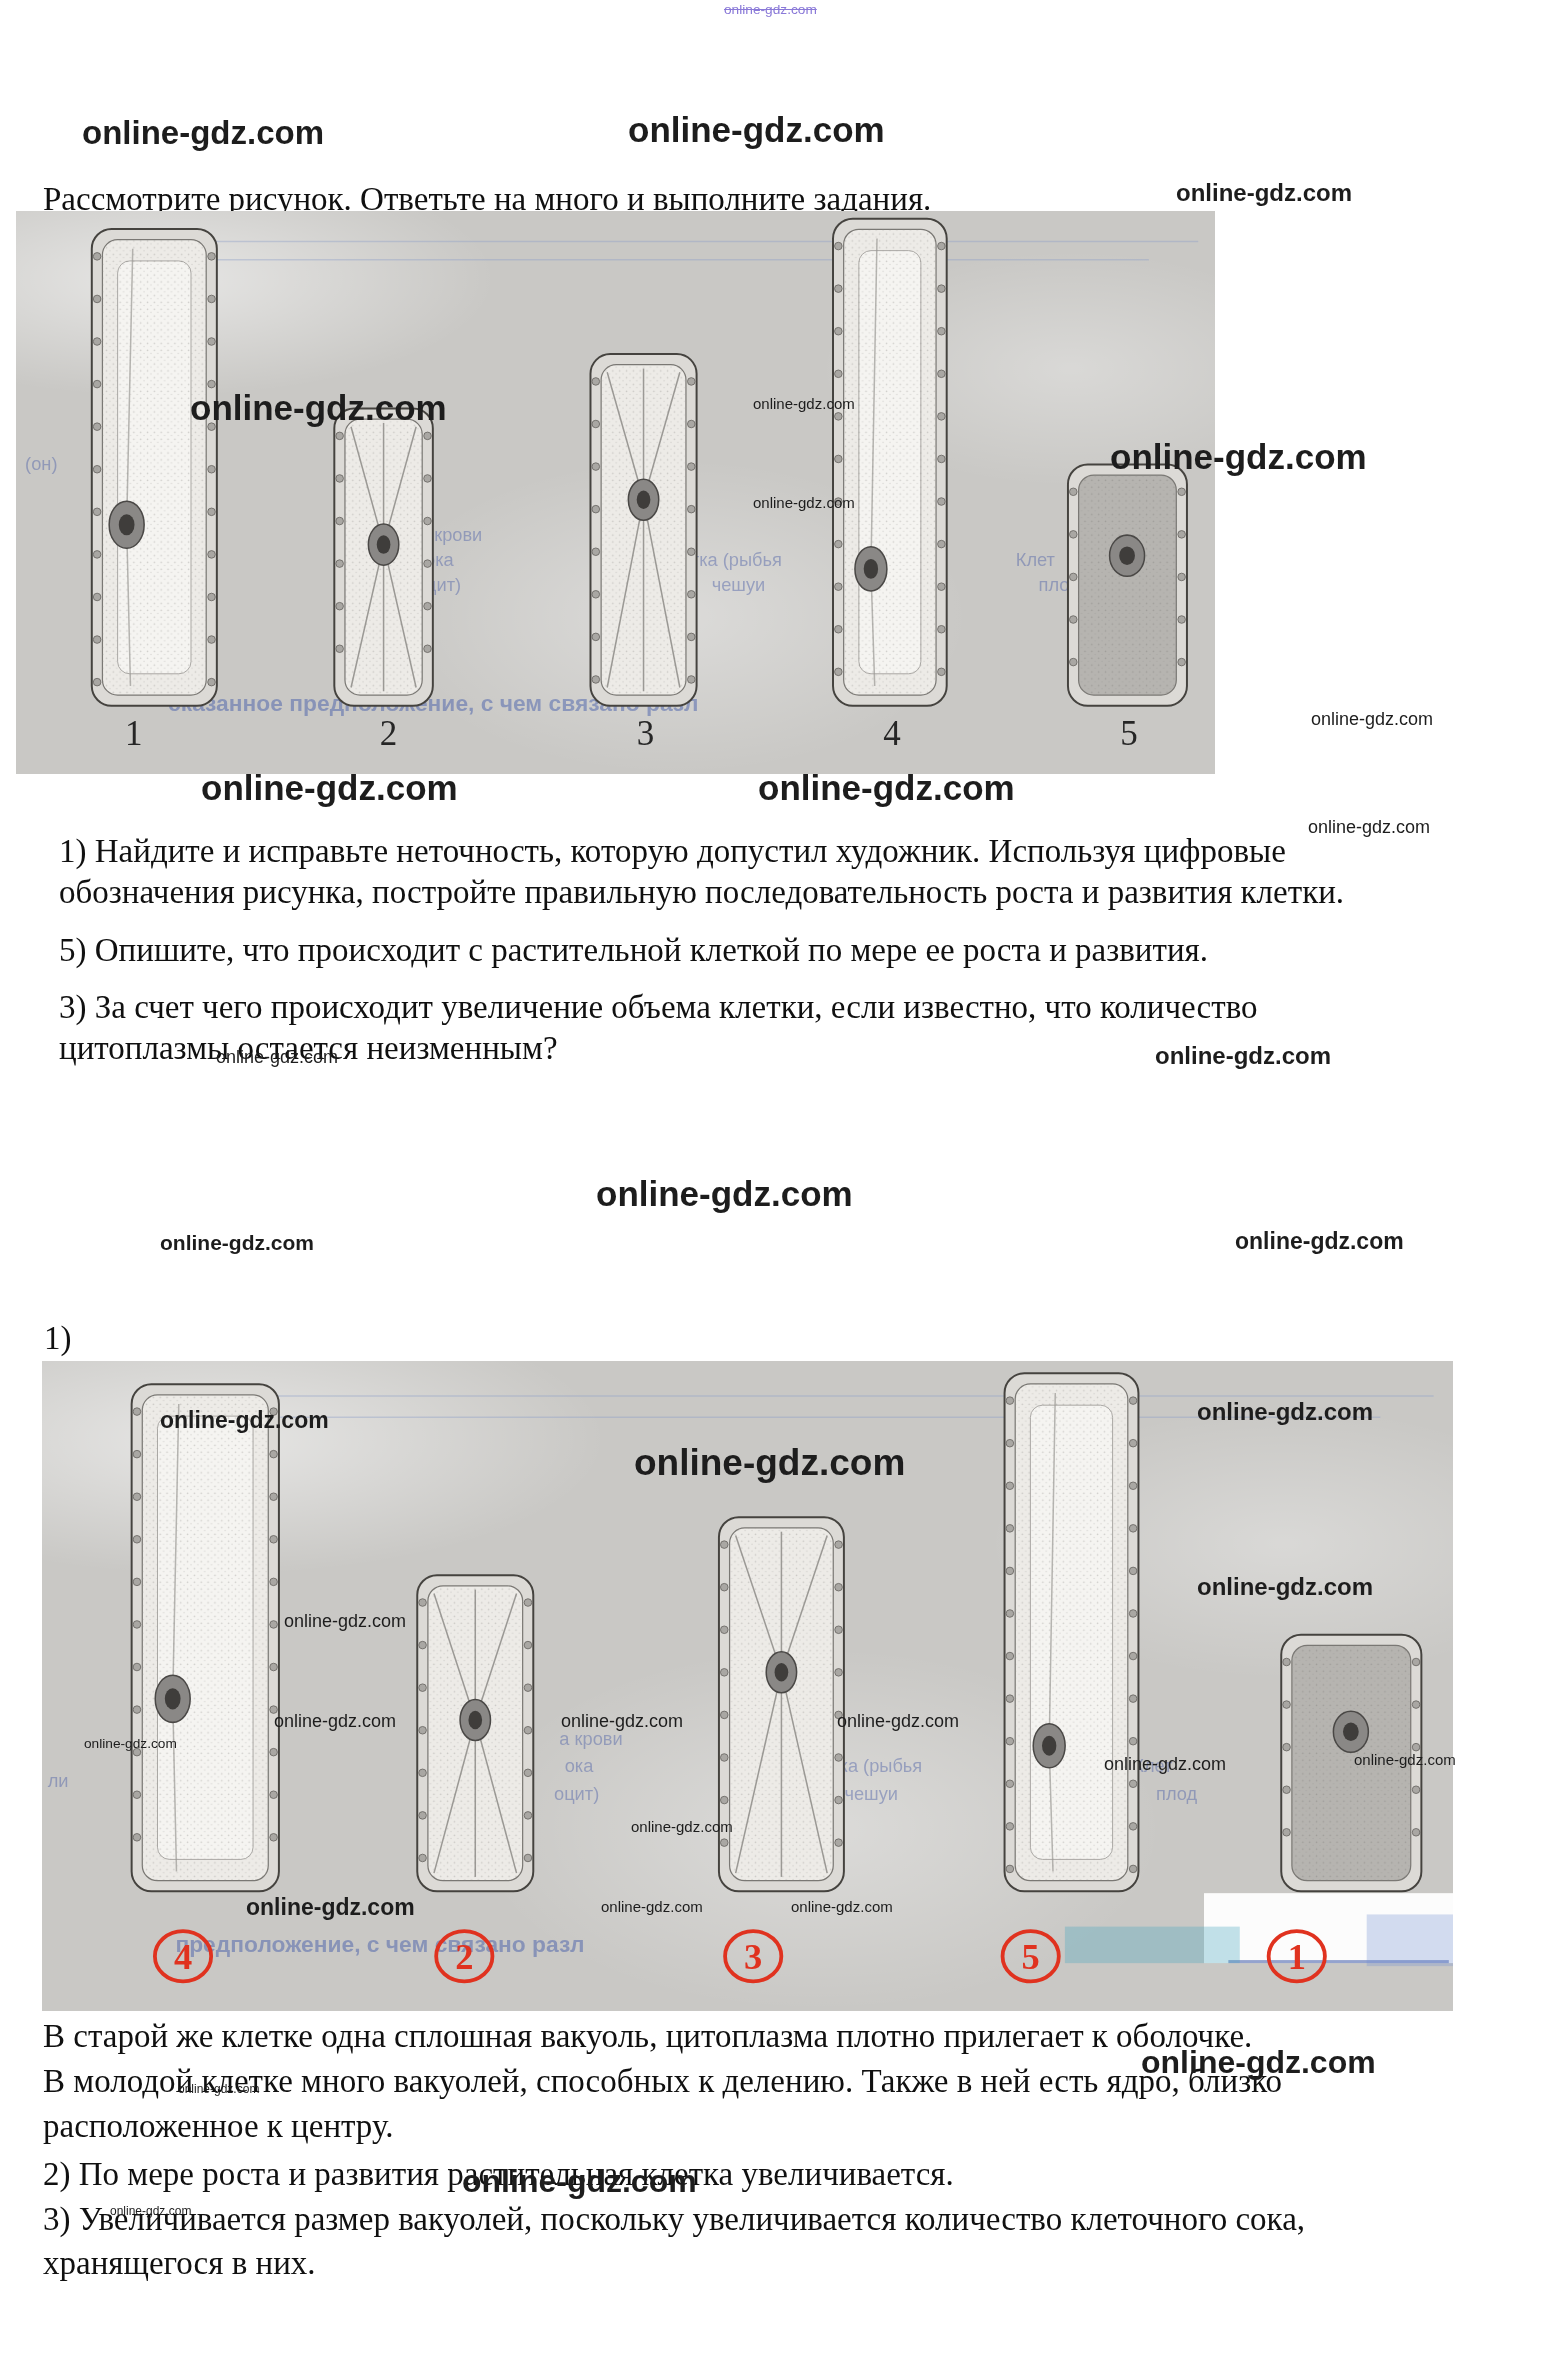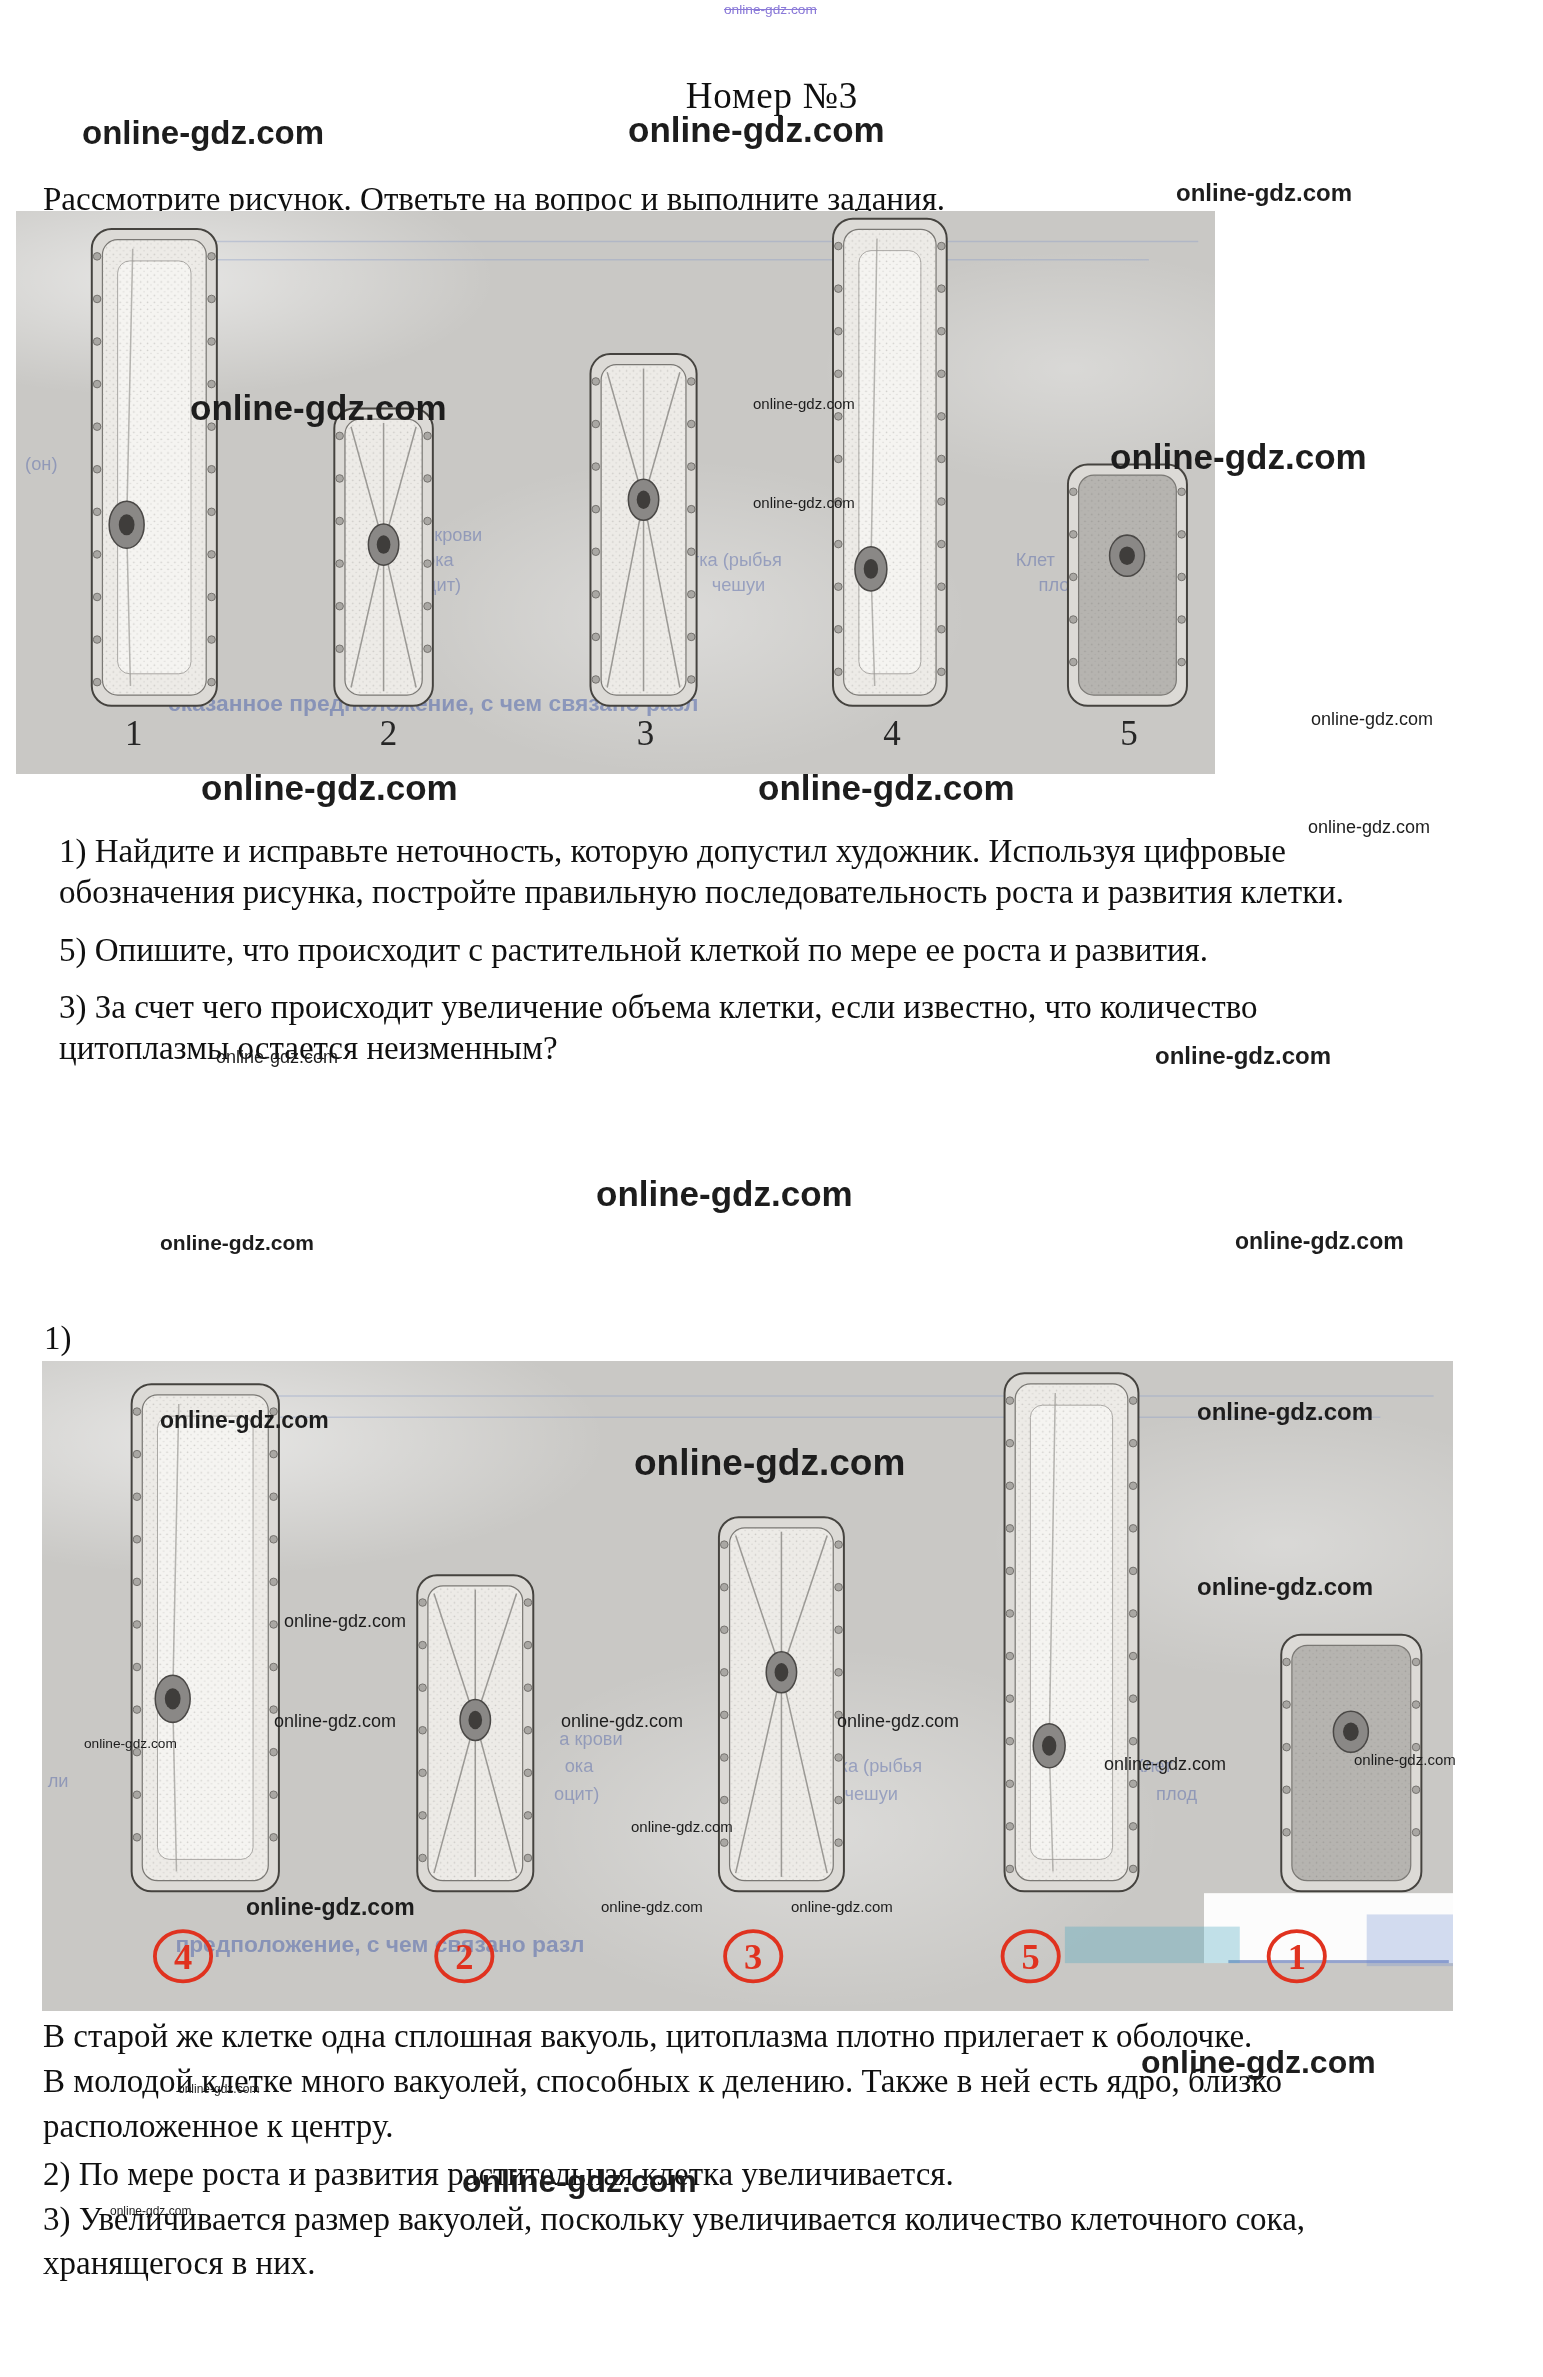--- a/index.html
+++ b/index.html
@@ -30,23 +30,22 @@
   #wm-layer{position:absolute;left:0;top:0;width:100%;height:100%;z-index:40}
   .wm{position:absolute;font-family:Liberation Sans, sans-serif;font-weight:600;color:#1d1d1d;white-space:nowrap}
   .wm.small{font-weight:500}
   .wm-top{color:#8a79d8;font-weight:400;text-decoration:line-through}
 </style>
 </head>
 <body>
 
 <div class="page">
 
-  <h1 class="title">Номер №3</h1>
-
-  <p class="intro">Рассмотрите рисунок. Ответьте на вопрос и выполните задания.</p>
+
+  <p class="intro">Рассмотрите рисунок. Ответьте на много и выполните задания.</p>
 
   <div class="figure fig1">
     <svg id="fig1svg" viewBox="0 0 1577 740">
         <defs>
           <pattern id="grain-figure1" width="9" height="9" patternUnits="userSpaceOnUse">
             <circle cx="2" cy="3" r="1.1" fill="#8e8c88"></circle>
             <circle cx="6.5" cy="7" r="0.9" fill="#a09e9a"></circle>
           </pattern>
         </defs>
         <line x1="185" y1="40" x2="1555" y2="40" stroke="#8fa0c8" stroke-width="2" opacity="0.4"></line>

